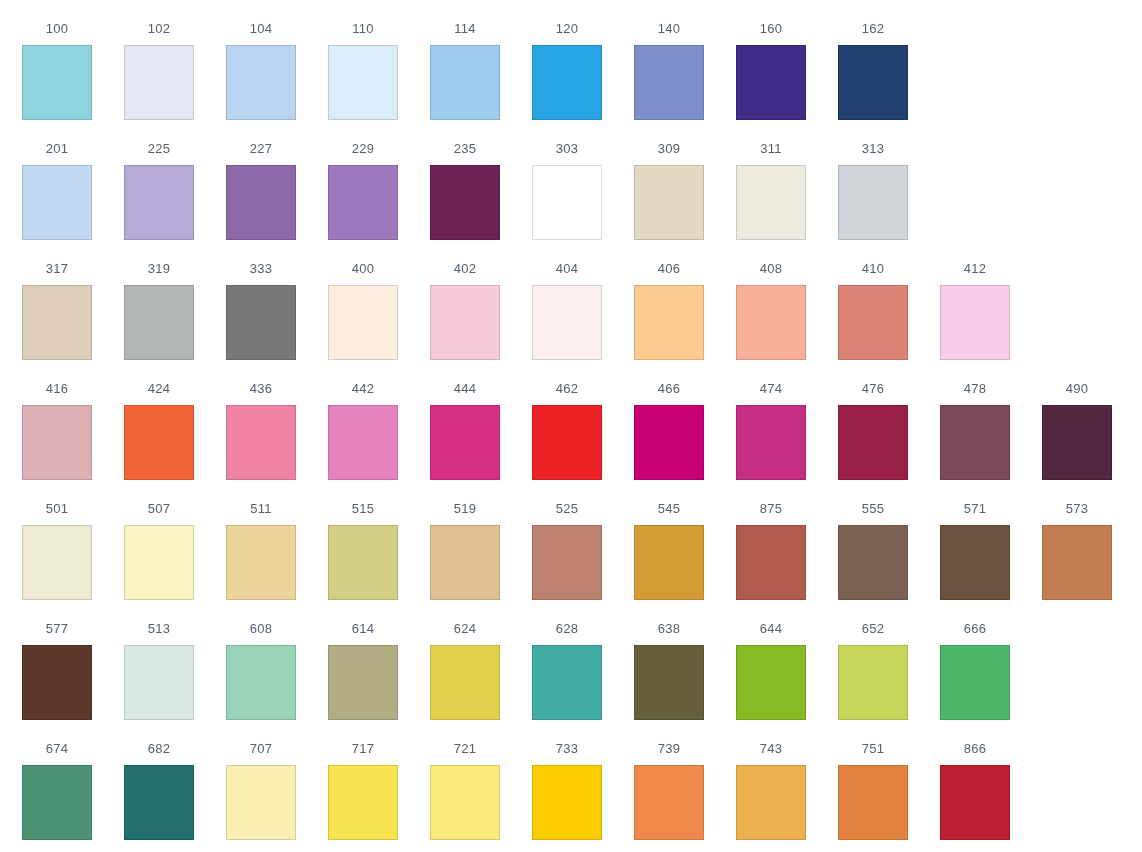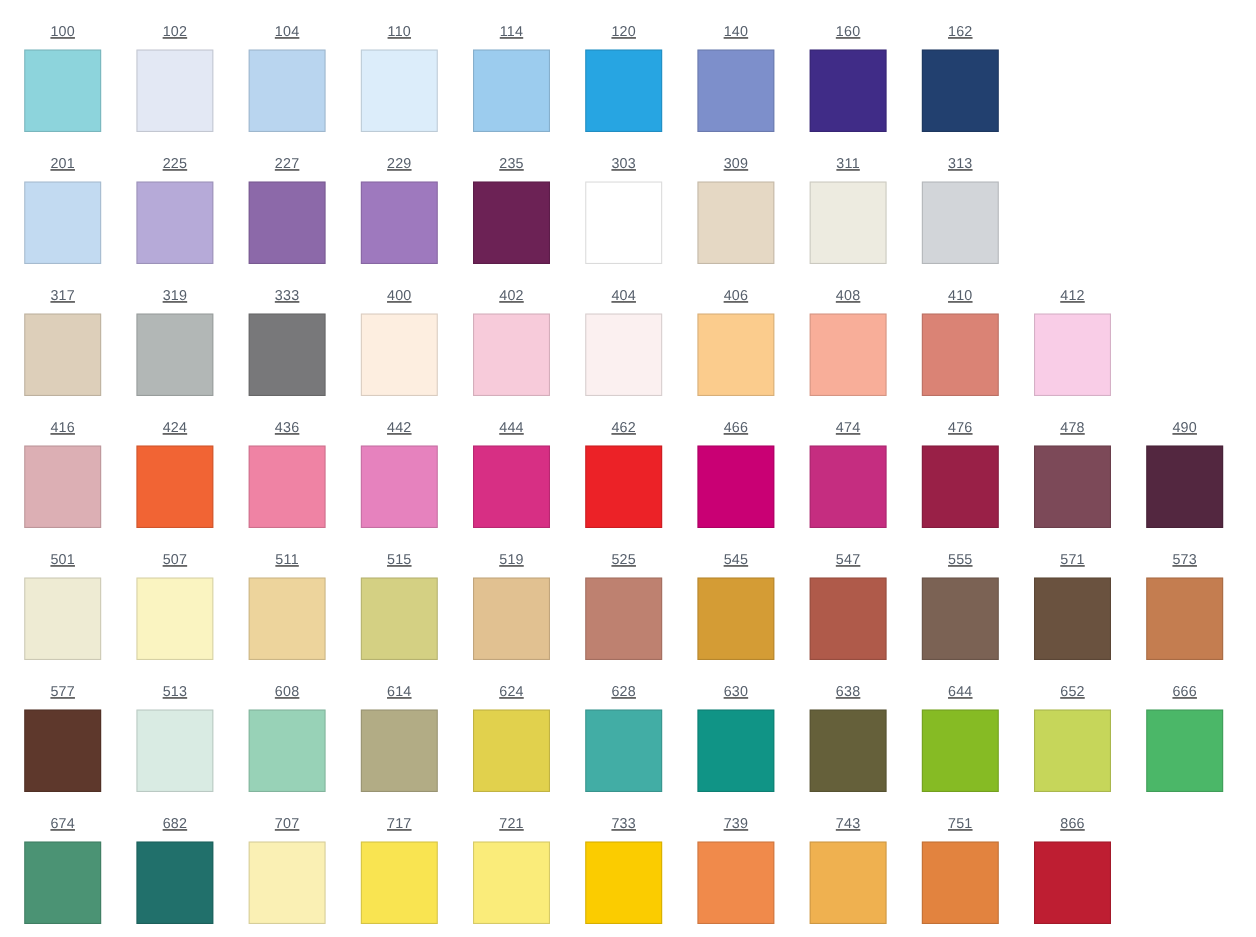--- a/index.html
+++ b/index.html
@@ -13,21 +13,20 @@
     width: 1142px;
     height: 852px;
     font-family: "Liberation Sans", "DejaVu Sans", sans-serif;
     overflow: hidden;
   }
   #palette-grid {
     position: relative;
     width: 1142px;
     height: 852px;
     padding: 0;
-    text-decoration: underline;
   }
   .swatch-row {
     display: flex;
     flex-direction: row;
     height: 120px;
     padding-left: 22px;
   }
   .swatch-cell {
     width: 70px;
     margin-right: 32px;
@@ -247,21 +246,21 @@
       </div>
       <div class="swatch-cell">
         <div class="swatch-label">525</div>
         <div class="swatch-chip" style="background-color: rgb(190, 129, 112);"></div>
       </div>
       <div class="swatch-cell">
         <div class="swatch-label">545</div>
         <div class="swatch-chip" style="background-color: rgb(212, 156, 53);"></div>
       </div>
       <div class="swatch-cell">
-        <div class="swatch-label">547</div>
+        <div class="swatch-label">875</div>
         <div class="swatch-chip" style="background-color: rgb(175, 90, 74);"></div>
       </div>
       <div class="swatch-cell">
         <div class="swatch-label">555</div>
         <div class="swatch-chip" style="background-color: rgb(123, 98, 84);"></div>
       </div>
       <div class="swatch-cell">
         <div class="swatch-label">571</div>
         <div class="swatch-chip" style="background-color: rgb(106, 82, 63);"></div>
       </div>
@@ -287,24 +286,20 @@
         <div class="swatch-label">614</div>
         <div class="swatch-chip" style="background-color: rgb(178, 172, 133);"></div>
       </div>
       <div class="swatch-cell">
         <div class="swatch-label">624</div>
         <div class="swatch-chip" style="background-color: rgb(225, 209, 77);"></div>
       </div>
       <div class="swatch-cell">
         <div class="swatch-label">628</div>
         <div class="swatch-chip" style="background-color: rgb(66, 173, 165);"></div>
-      </div>
-      <div class="swatch-cell">
-        <div class="swatch-label">630</div>
-        <div class="swatch-chip" style="background-color: rgb(16, 148, 134);"></div>
       </div>
       <div class="swatch-cell">
         <div class="swatch-label">638</div>
         <div class="swatch-chip" style="background-color: rgb(101, 96, 58);"></div>
       </div>
       <div class="swatch-cell">
         <div class="swatch-label">644</div>
         <div class="swatch-chip" style="background-color: rgb(134, 187, 36);"></div>
       </div>
       <div class="swatch-cell">

